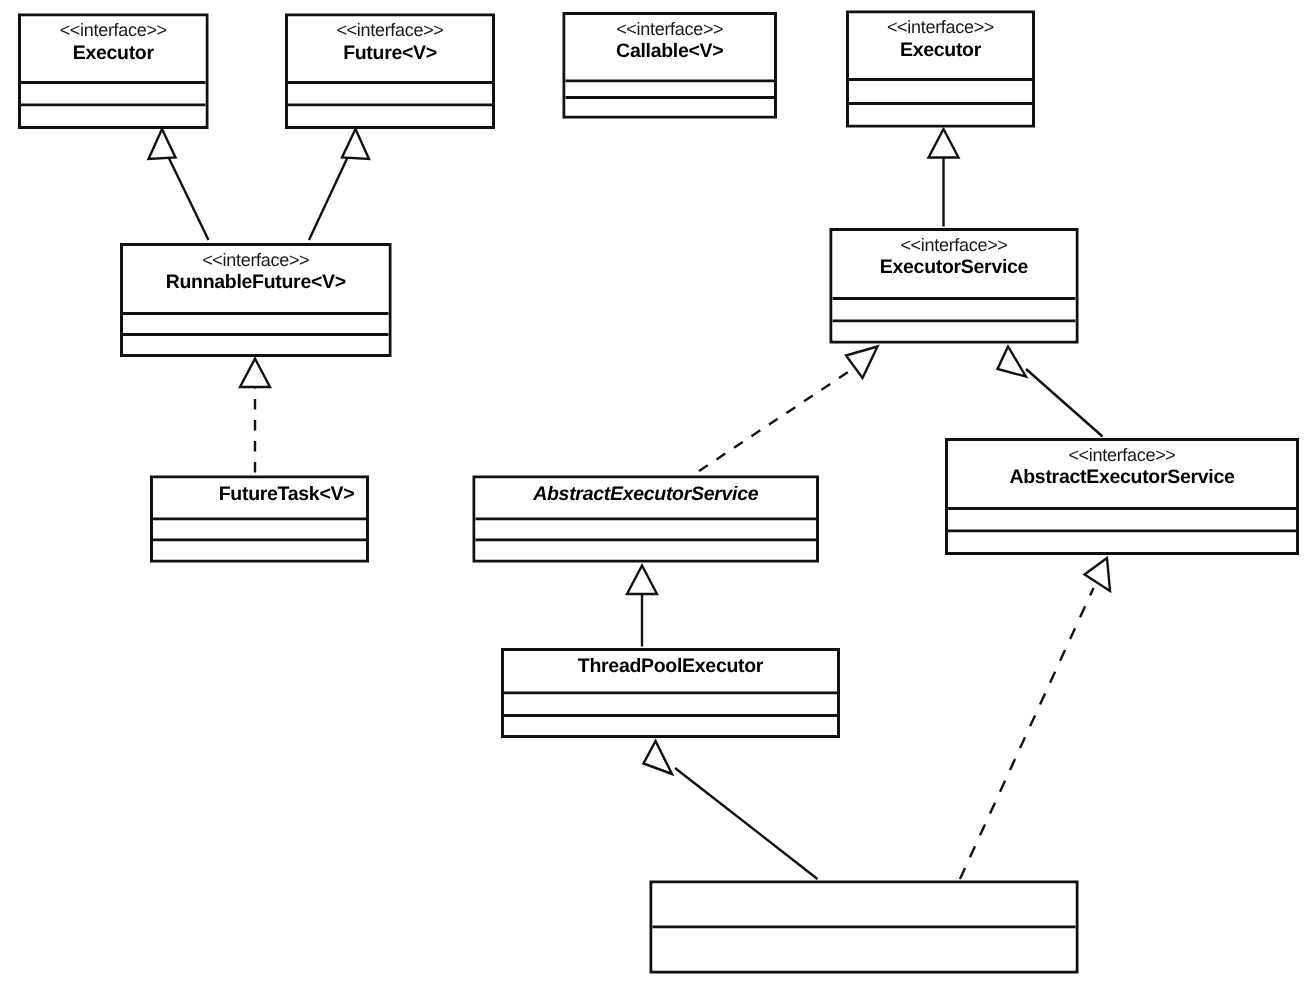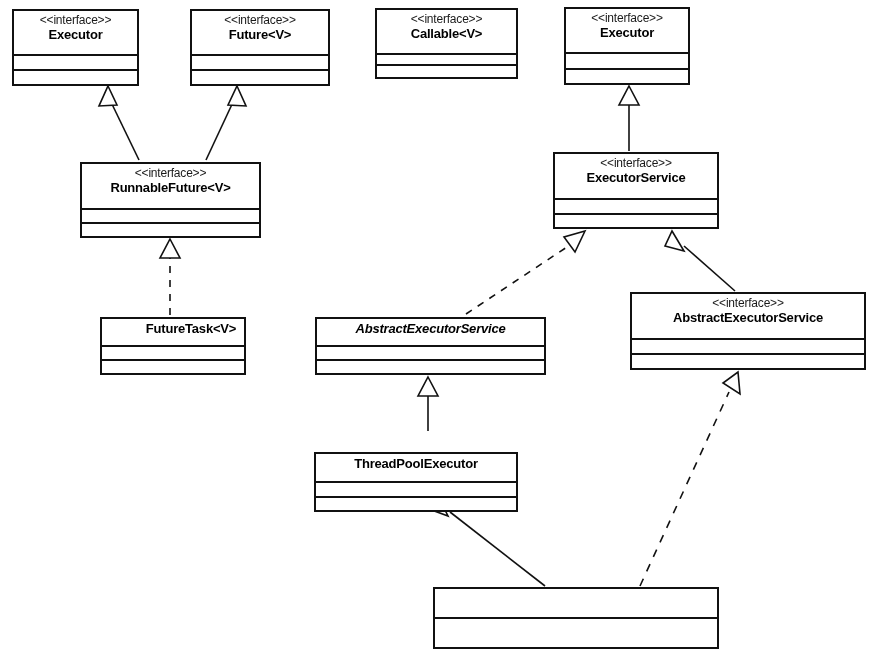--- a/index.html
+++ b/index.html
@@ -203,21 +203,21 @@
 
   <div class="uml-box" style="left: 630px; top: 292px; width: 236px; height: 78px;">
     <div class="uml-name-cell" style="height: 46px;">
       <span class="uml-stereotype">&lt;&lt;interface&gt;&gt;</span>
       <span class="uml-title">AbstractExecutorService</span>
     </div>
     <div class="uml-attr-cell"></div>
     <div class="uml-op-cell"></div>
   </div>
 
-  <div class="uml-box" style="left: 314px; top: 432px; width: 204px; height: 60px; margin-top: 20px;">
+  <div class="uml-box" style="left: 334px; top: 432px; width: 226px; height: 60px;">
     <div class="uml-name-cell" style="height: 29px;">
       <span class="uml-title">ThreadPoolExecutor</span>
     </div>
     <div class="uml-attr-cell"></div>
     <div class="uml-op-cell"></div>
   </div>
 
   <div class="uml-box" style="left: 433px; top: 587px; width: 286px; height: 62px;">
     <div class="uml-attr-cell"></div>
     <div class="uml-op-cell"></div>

